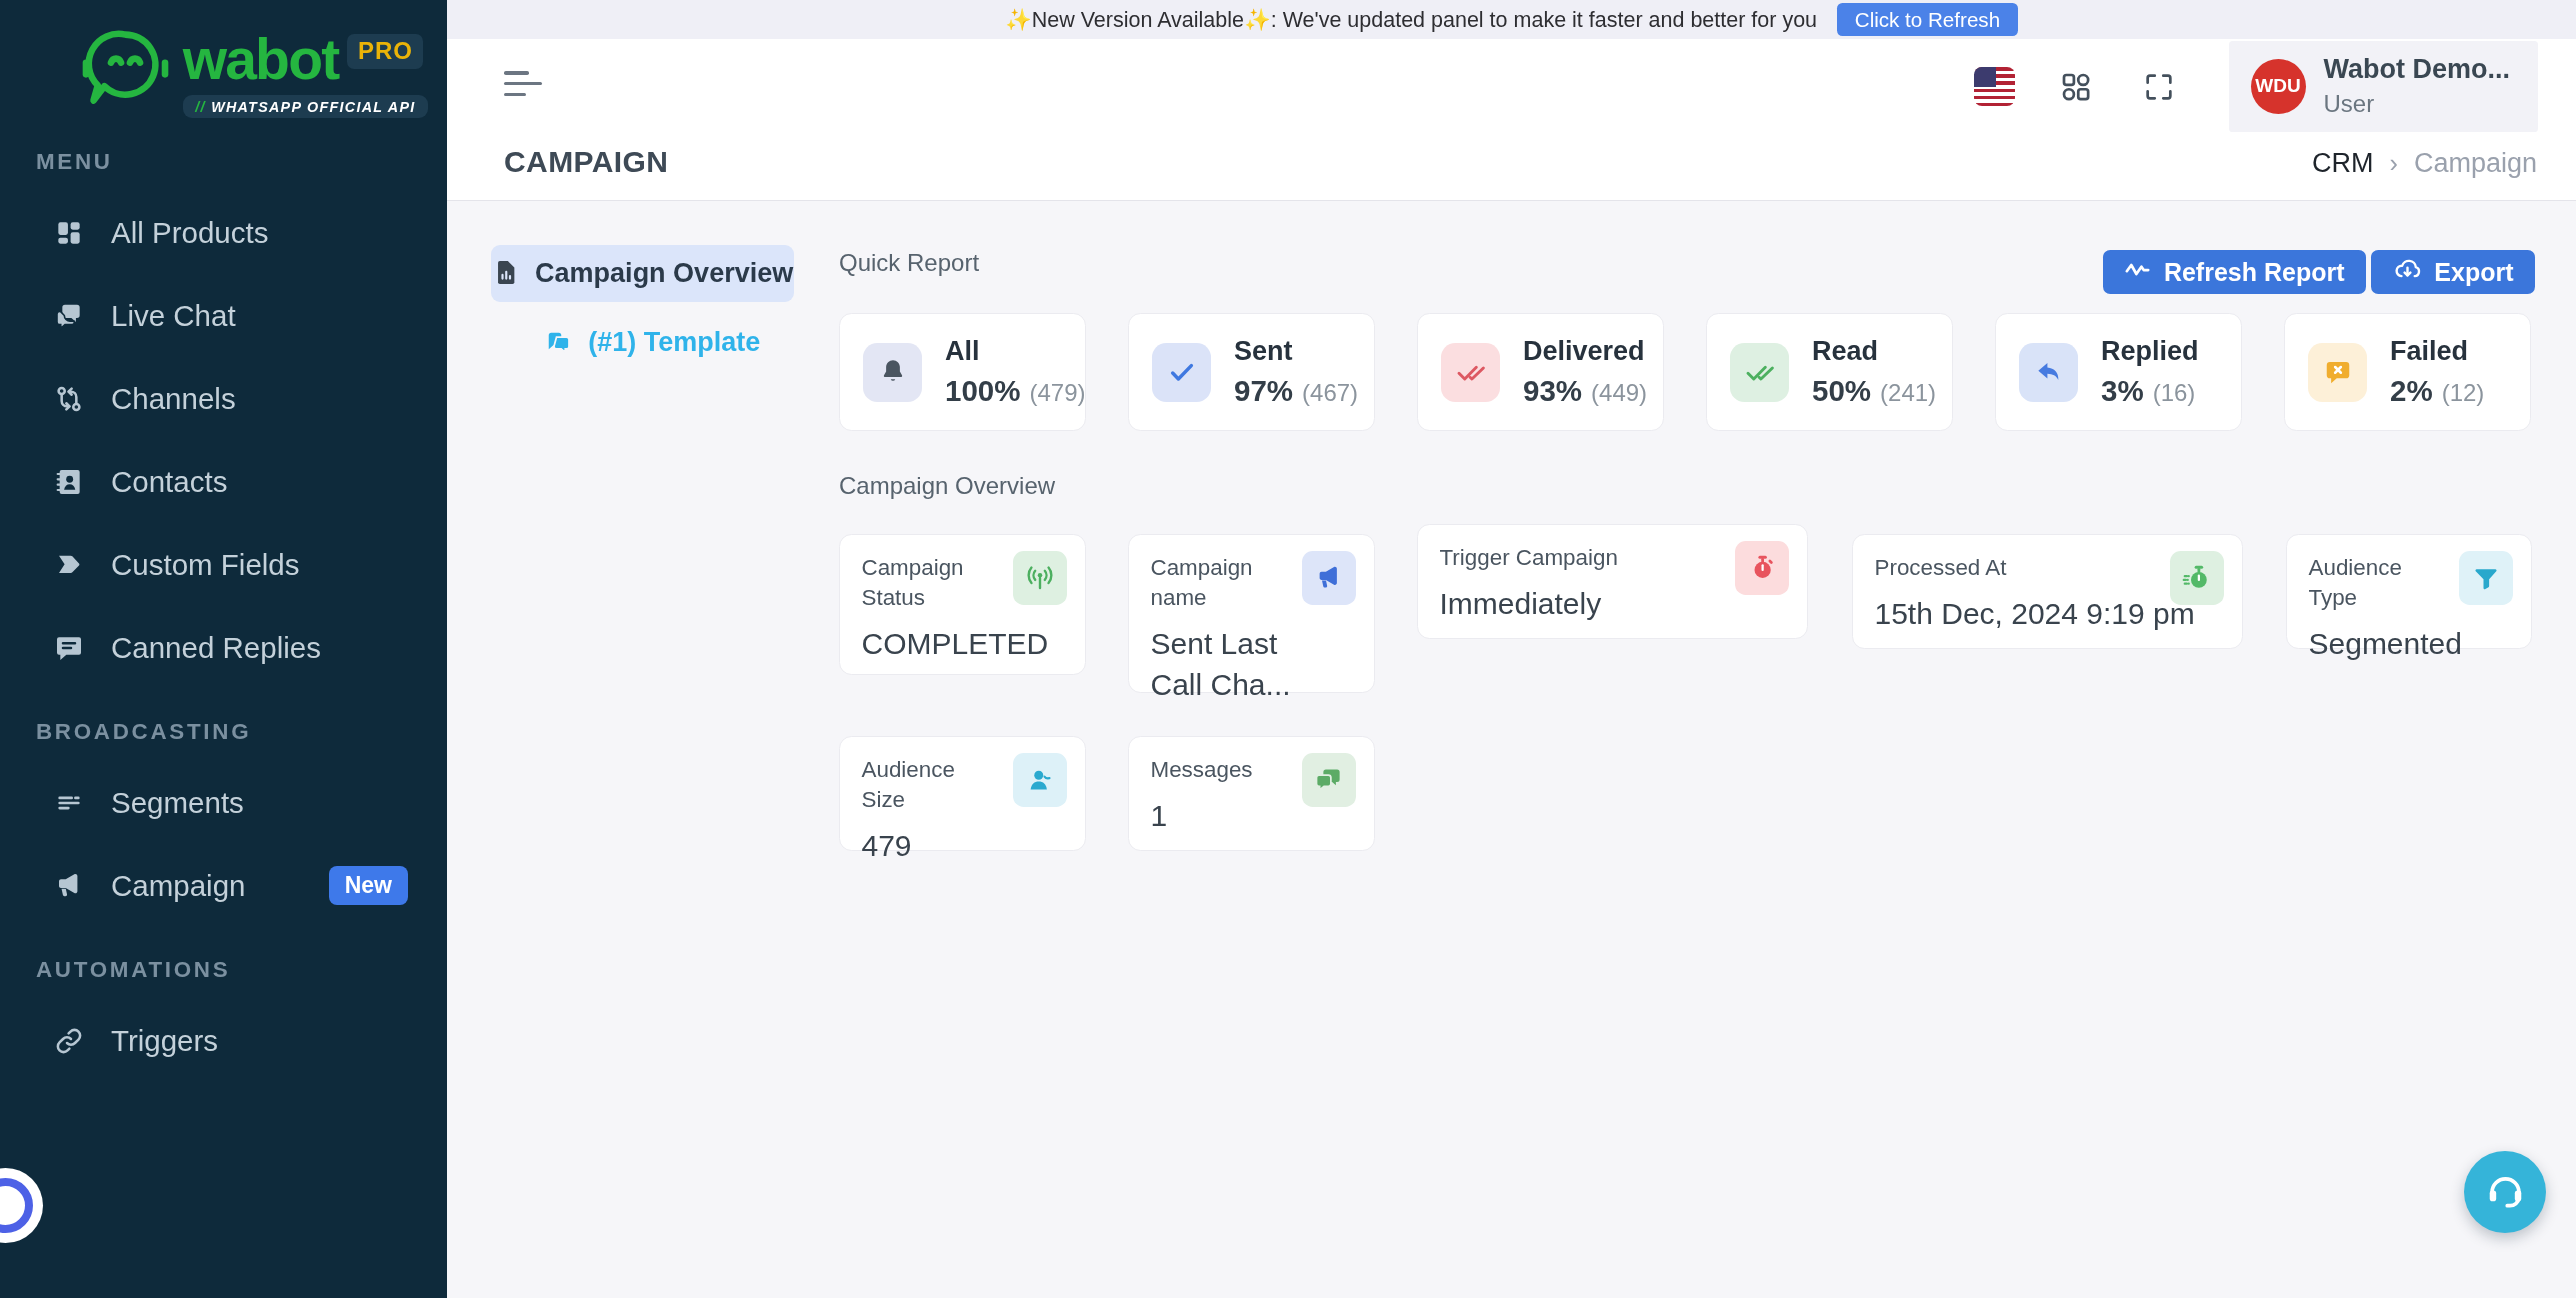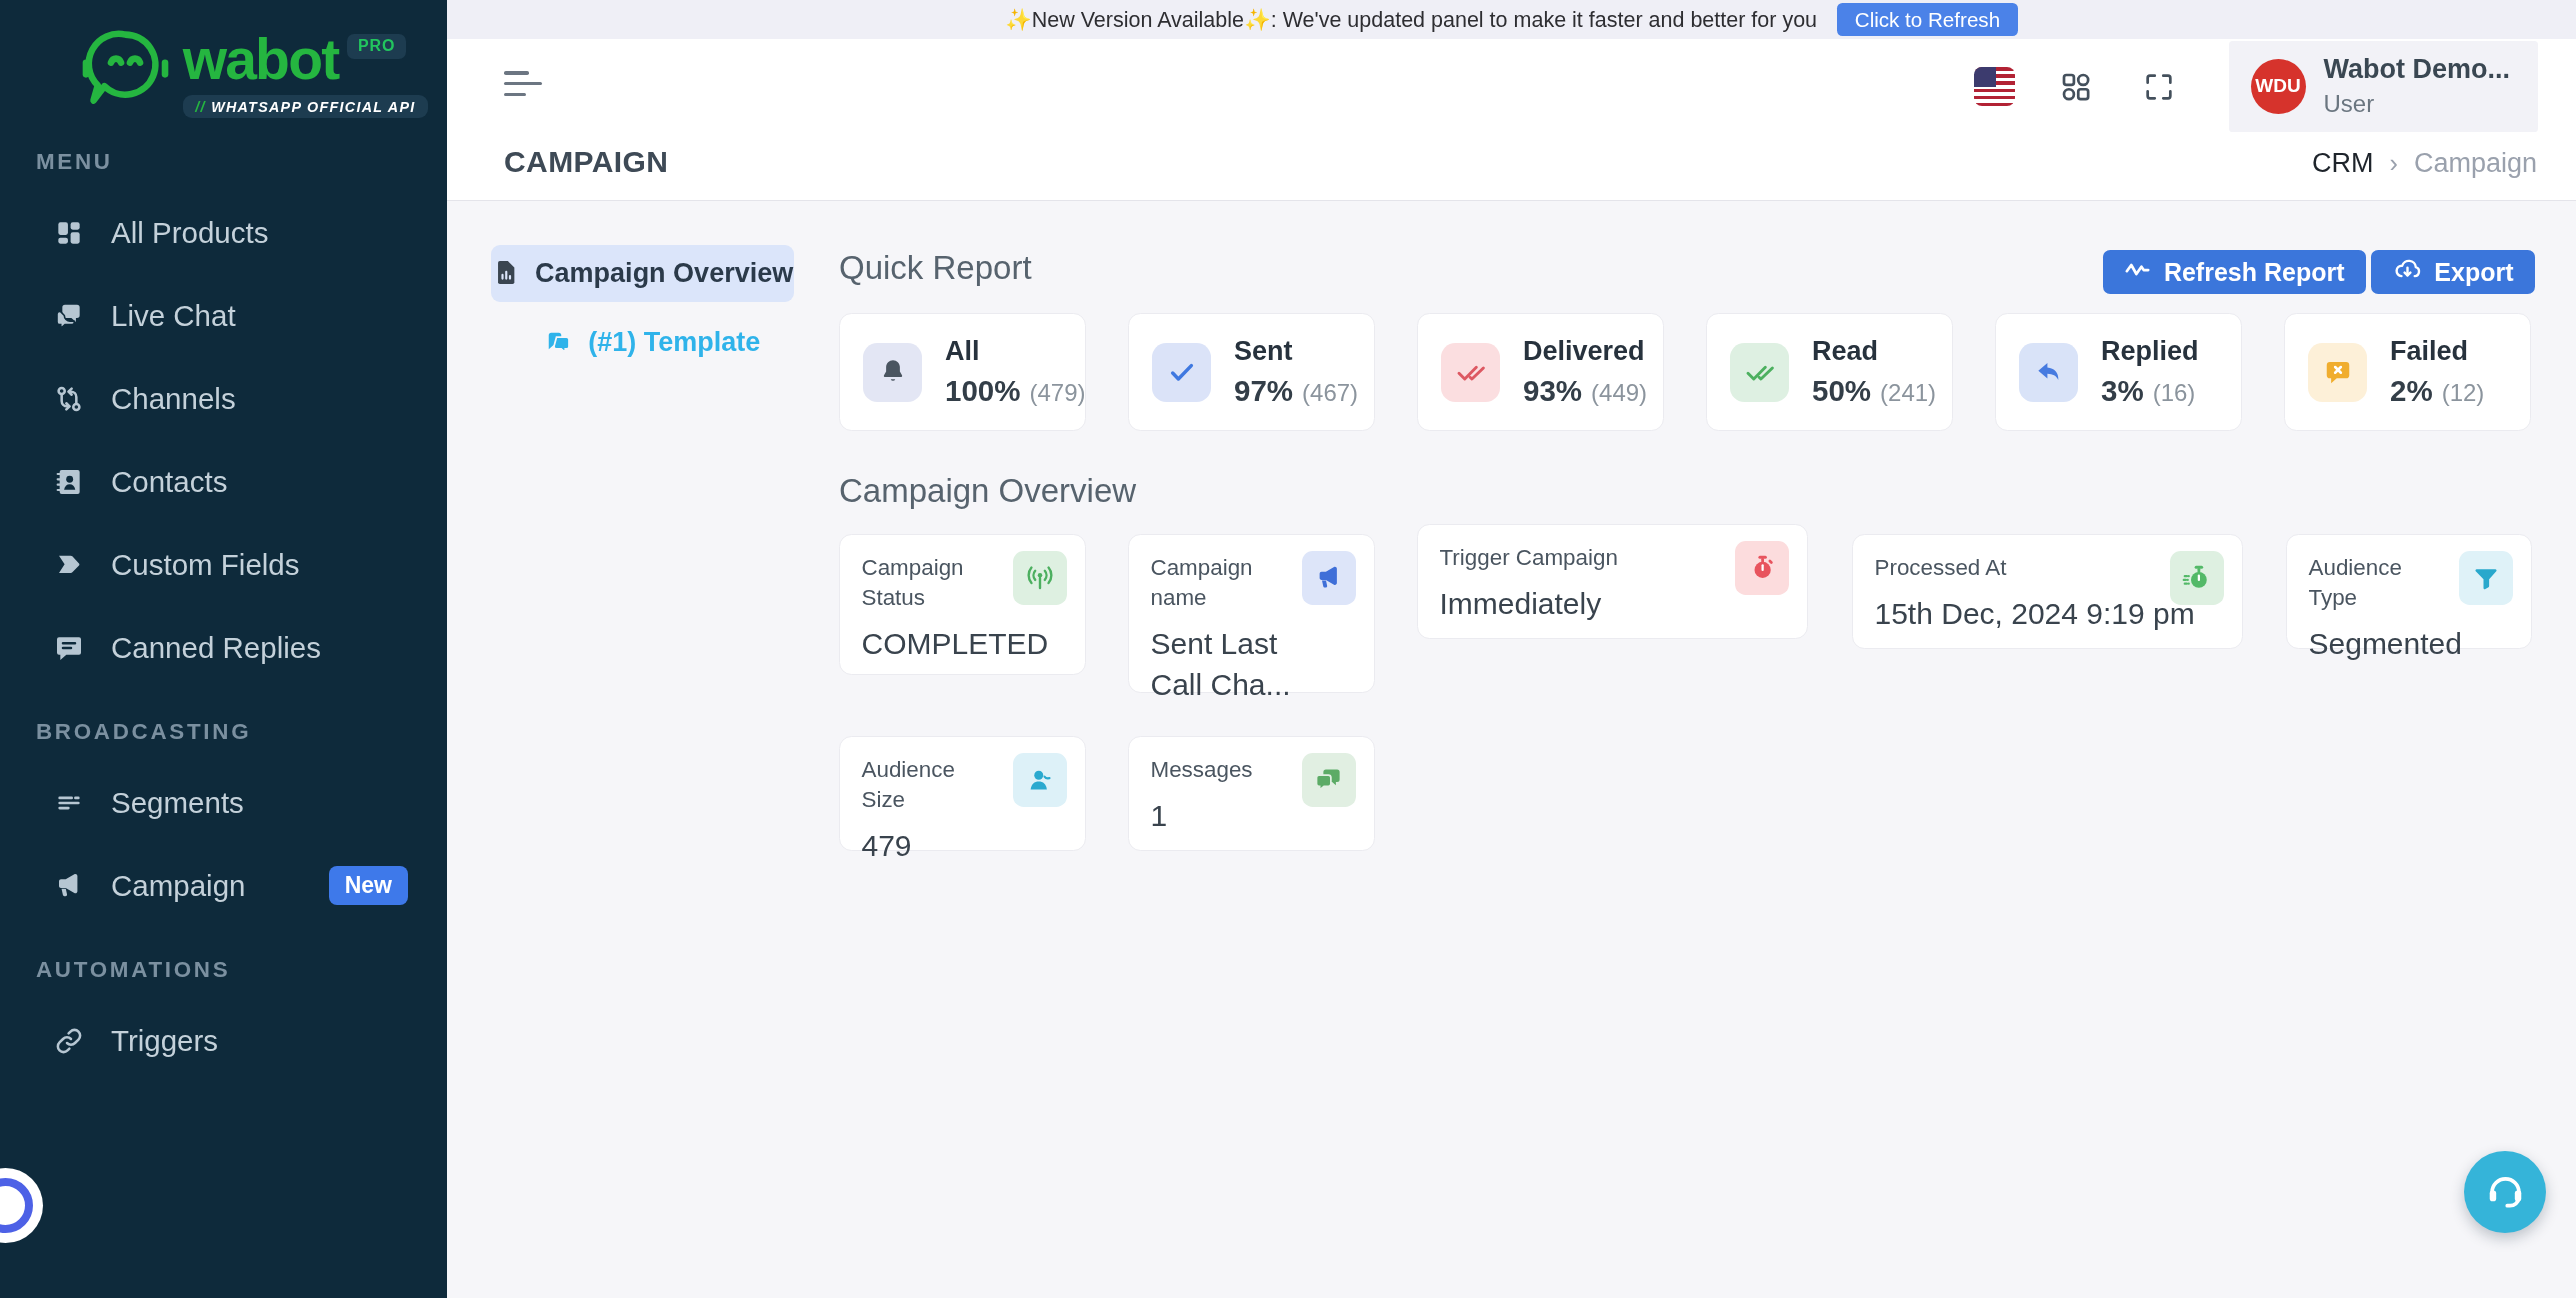--- a/index.html
+++ b/index.html
@@ -7,21 +7,21 @@
   body{font-family:"Liberation Sans","DejaVu Sans",sans-serif;background:#f6f6f9;position:relative}
   #app{position:absolute;left:0;top:0;width:2576px;height:1299px}
 
   
   .sidebar{position:absolute;left:0;top:0;width:447px;height:1299px;background:#0e2a3b;z-index:5}
   .logo-row{display:flex;align-items:flex-start;gap:10.7px;padding:23px 0 0 79px}
   .logo-mark{flex:0 0 93px}
   .brand-col{display:flex;flex-direction:column;margin-top:9px}
   .brand-line{display:flex;align-items:flex-start;gap:9px}
   .brand-name{font-size:57px;font-weight:800;color:#25b640;letter-spacing:-1.8px;line-height:.95}
-  .brand-badge{background:#1d3c50;color:#22c55e;font-size:16px;font-weight:800;border-radius:7.2px;padding:3.6px 10.7px;margin-top:1.8px;letter-spacing:0.9px}
+  .brand-badge{background:#1d3c50;color:#eab308;font-size:24px;font-weight:800;border-radius:7.2px;padding:3.6px 10.7px;margin-top:1.8px;letter-spacing:0.9px}
   .brand-tagline{margin-top:9px;background:#1d3c50;color:#fff;font-size:14.3px;font-weight:700;font-style:italic;letter-spacing:1.3px;border-radius:9px;padding:3.6px 12.5px;align-self:flex-start}
   .brand-tagline .slash{color:#25b640;margin-right:5.4px}
   .nav{margin-top:1.8px}
   .sec{padding-left:36px;margin:30px 0 16px;font-size:22.4px;font-weight:700;color:#7b90a0;letter-spacing:2.7px}
   .item{height:83px;display:flex;align-items:center;padding:0 39px 0 50px;gap:23px;font-size:29.5px;color:#c4d1da;cursor:pointer}
   .item .ic{width:38px;height:38px;flex:0 0 38px;display:flex;align-items:center;justify-content:center}
   .badge-new{margin-left:auto;background:#3e79ea;color:#fff;border-radius:8px;padding:6.3px 16px;font-size:23px;font-weight:700}
   .arc{position:absolute;left:-32px;top:1168px;width:75px;height:75px;border-radius:50%;background:#fff;display:flex;align-items:center;justify-content:center;z-index:6;cursor:pointer}
   .arc i{display:block;width:55px;height:55px;border:8px solid #4d61e6;border-radius:50%;background:#fff}
 
@@ -52,21 +52,21 @@
   .bc-sep{color:#9aa1ad;font-size:25px}
   .bc-cur{color:#9aa1ad}
 
   
   .pill{position:absolute;left:491px;top:245px;width:303px;height:57px;background:#dbe5fa;border-radius:9px;display:flex;align-items:center;justify-content:center;gap:14.3px;cursor:pointer;z-index:2}
   .pill-label{font-size:27px;font-weight:700;color:#2b3a4a}
   .template-link{position:absolute;left:544px;top:327px;display:flex;align-items:flex-start;gap:14.3px;cursor:pointer;z-index:2}
   .template-label{font-size:27px;font-weight:700;color:#2fb3ea}
 
   
-  .sec-title{position:absolute;font-size:33px;color:#57636e;z-index:2}
+  .sec-title{position:absolute;font-size:24px;color:#57636e;z-index:2}
   .qr-title{left:839px;top:249px}
   .ov-title{left:839px;top:472px}
   .btn{position:absolute;top:250px;height:44px;background:#3b76db;color:#fff;border:none;border-radius:7.2px;display:flex;align-items:center;gap:12.5px;padding:0 21.5px;font-size:25px;font-weight:700;font-family:inherit;cursor:pointer;z-index:2}
   .btn-refresh{right:210px}
   .btn-export{right:41px}
 
   .stat-card{position:absolute;top:313px;width:247px;height:118px;background:#fff;border:0.9px solid #ebebf0;border-radius:12.5px;display:flex;align-items:center;gap:23px;padding-left:23px;z-index:2}
   .s-icon{width:59px;height:59px;border-radius:14.3px;display:flex;align-items:center;justify-content:center;flex:0 0 59px}
   .s-label{font-size:27px;font-weight:600;color:#27323d;margin-bottom:7.2px}
   .s-val{display:flex;align-items:baseline;gap:9px}

